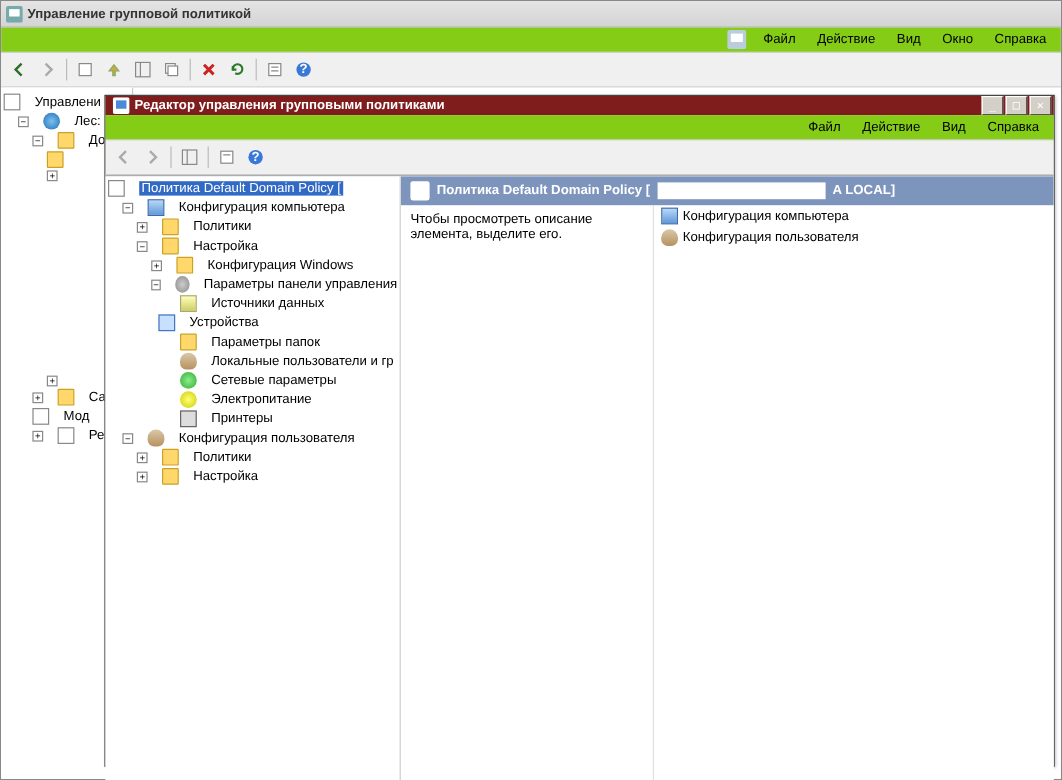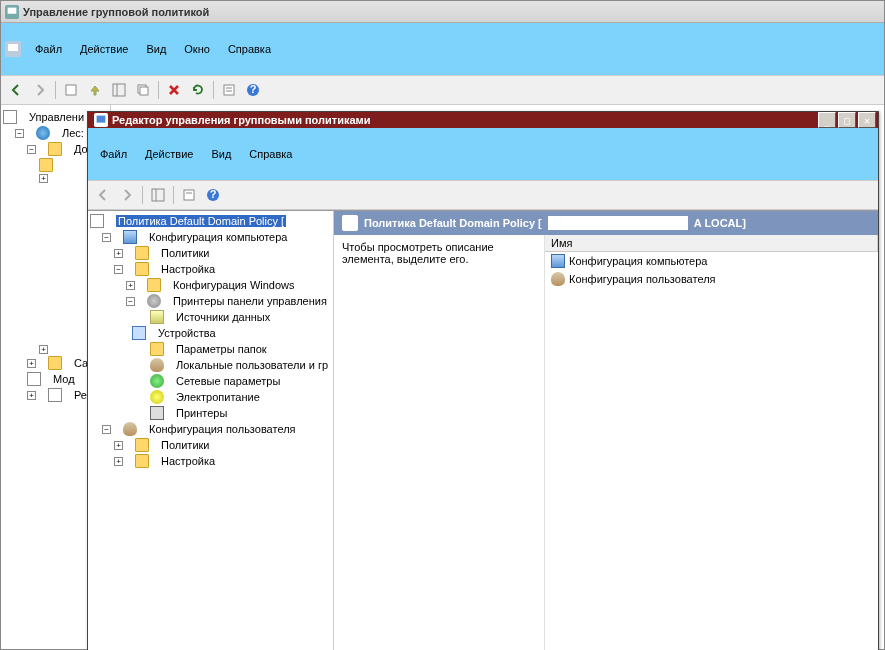--- a/index.html
+++ b/index.html
@@ -3,21 +3,21 @@
 <meta charset="utf-8">
 <style>
 * { box-sizing: border-box; margin: 0; padding: 0; font-family: Tahoma, sans-serif; font-size: 11px; }
 body { background: #ece9d8; width: 885px; height: 650px; overflow: hidden; position: relative; }
 
 .outer-window { width: 885px; height: 650px; display: flex; flex-direction: column; border: 1px solid #888; background: #fff; }
 .outer-titlebar { background: linear-gradient(#e4e4e4,#d4d4d4); height: 22px; display: flex; align-items: center; padding: 0 4px; border-bottom: 1px solid #aaa; }
 .outer-titlebar .ticon { width: 14px; height: 14px; margin-right: 4px; }
 .outer-titlebar .title { color: #333; font-weight: bold; }
 
-.menubar { display: flex; gap: 2px; padding: 18px 4px; background: #7dd3fc; border-bottom: 1px solid #ccc; }
+.menubar { display: flex; gap: 2px; padding: 2px 4px; background: #84cc16; border-bottom: 1px solid #ccc; justify-content: flex-end; }
 .menubar .mi { padding: 2px 8px; cursor: default; }
 .menubar .sysicon { width: 16px; height: 16px; margin-right: 4px; display: inline-flex; align-items: center; justify-content: center; }
 
 .toolbar { display: flex; gap: 2px; padding: 3px 4px; background: #f0f0f0; border-bottom: 1px solid #ccc; align-items: center; }
 .tbtn { width: 22px; height: 22px; border: 1px solid transparent; display: flex; align-items: center; justify-content: center; cursor: default; }
 .tsep { width: 1px; height: 18px; background: #bbb; margin: 0 2px; }
 
 .outer-body { flex: 1; display: flex; position: relative; background: #fff; }
 .outer-tree { width: 110px; border-right: 1px solid #ccc; padding: 4px 2px; overflow: hidden; background: #fff; font-size: 11px; }
 .tree-row { display: flex; align-items: center; gap: 12px; padding: 1px 0; white-space: nowrap; }
@@ -273,21 +273,21 @@
               <span>Настройка</span>
             </div>
           <div class="tree-row indent3">
               <span class="pm">+</span>
               <span class="ticn ic-folder"></span>
               <span>Конфигурация Windows</span>
             </div>
           <div class="tree-row indent3">
               <span class="pm">−</span>
               <span class="ticn ic-gear"></span>
-              <span>Принтеры панели управления</span>
+              <span>Параметры панели управления</span>
             </div>
           <div class="tree-row" style="margin-left:60px">
               <span class="ticn ic-data"></span>
               <span>Источники данных</span>
             </div>
           <div class="tree-row" style="margin-left:42px">
               <span class="ticn ic-dev"></span>
               <span>Устройства</span>
             </div>
           <div class="tree-row" style="margin-left:60px">
@@ -333,23 +333,20 @@
             <span class="hicon"></span>
             <span>Политика Default Domain Policy [</span>
             <span style="background:#fff;color:#fff;flex:0 0 140px;height:14px"></span>
             <span>A LOCAL]</span>
           </div>
           <div class="content-row">
             <div class="desc-col">
               <span>Чтобы просмотреть описание элемента, выделите его.</span>
             </div>
             <div class="list-col">
-              <div class="list-header">
-                <div class="lh" style="flex:1">Имя</div>
-              </div>
               <div class="list-item">
                   <span class="licn ic-comp"></span>
                   <span>Конфигурация компьютера</span>
                 </div>
               <div class="list-item">
                   <span class="licn ic-user"></span>
                   <span>Конфигурация пользователя</span>
                 </div>
             </div>
           </div>

